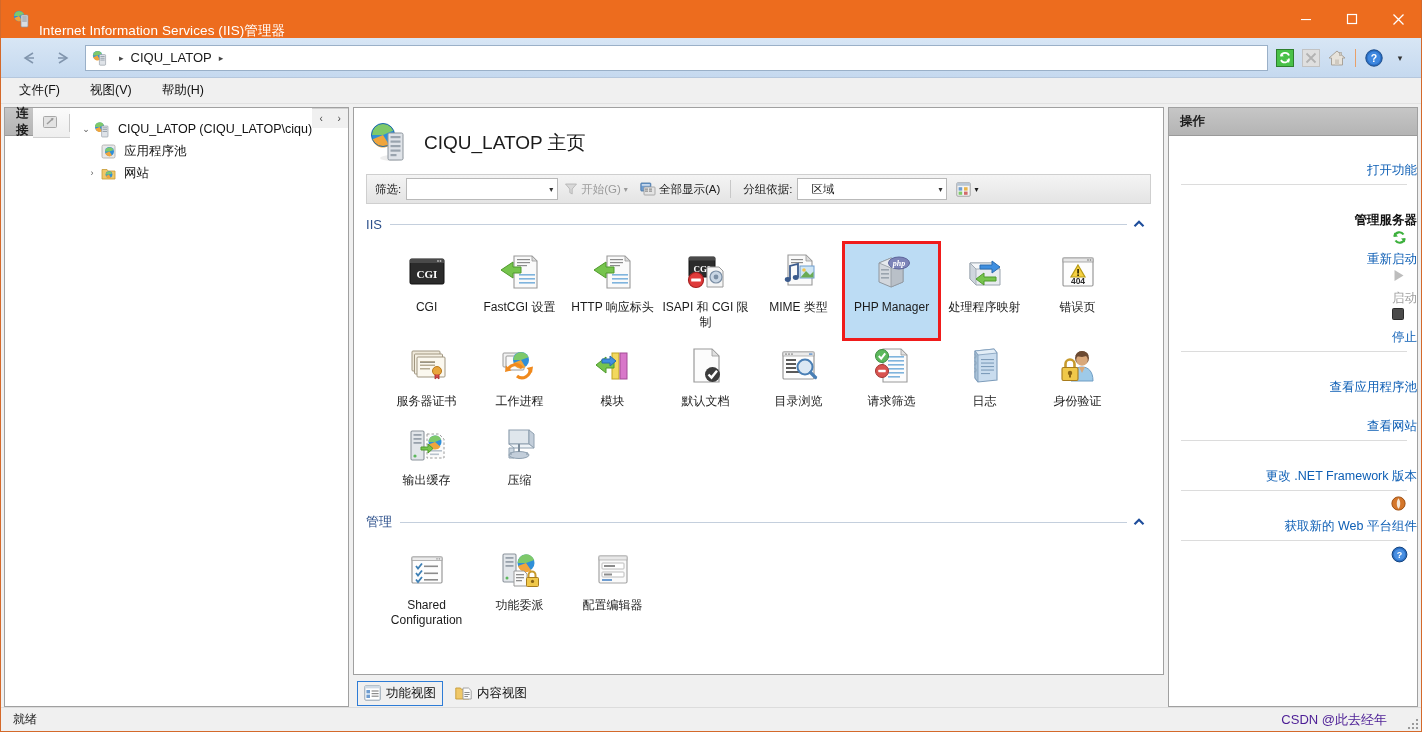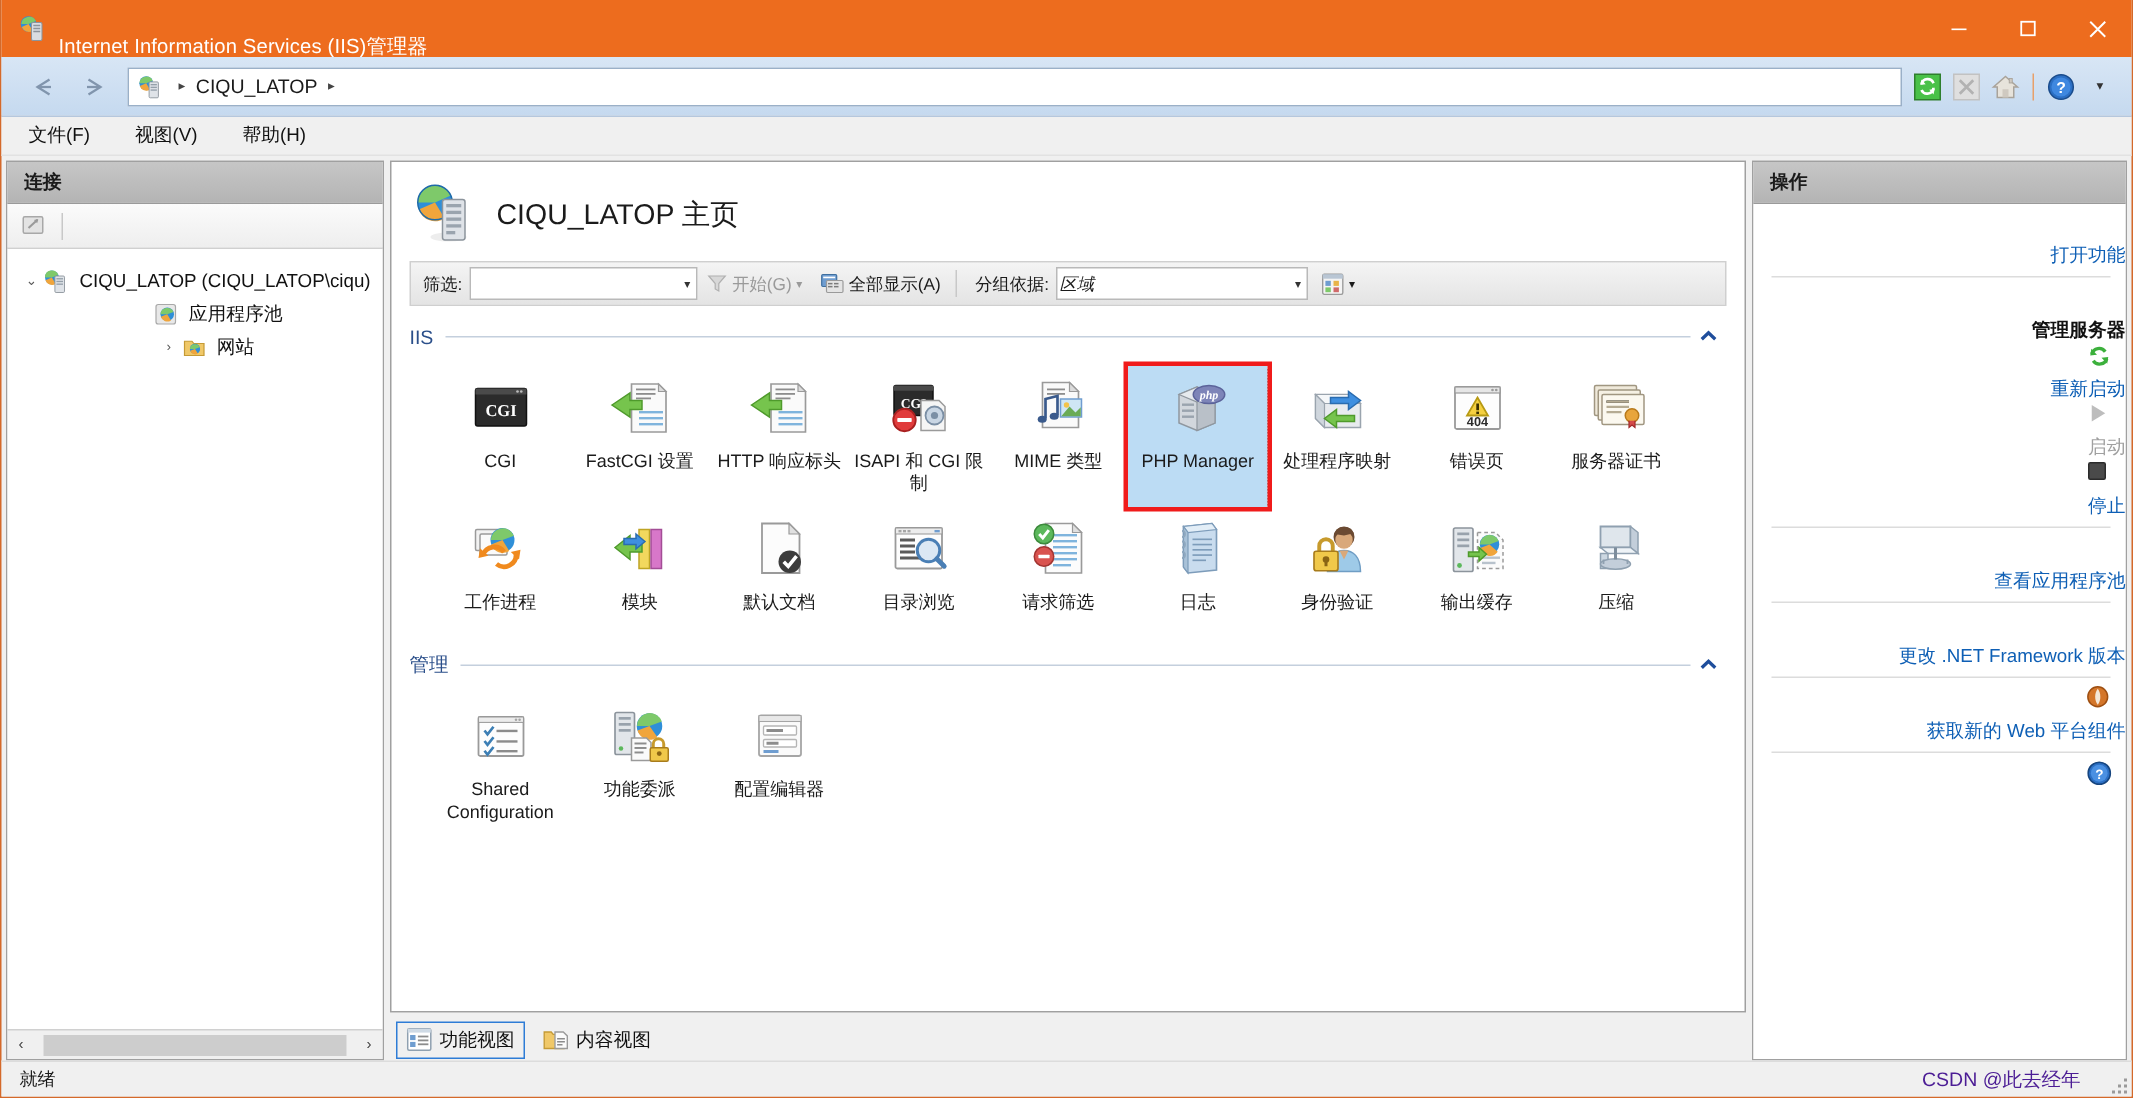--- a/index.html
+++ b/index.html
@@ -71,41 +71,41 @@
     display: flex; align-items: center; padding-left: 14px; gap: 22px;
     border-bottom: 1px solid #e2e2e2;
   }
   .menuitem { font-size: 12.5px; color: #111; padding: 2px 4px; }
 
   
   .body { flex: 1; display: flex; min-height: 0; padding: 3px 1px 0 1px; }
 
   
   .leftpane {
-    flex: 0 0 252px; display: flex; flex-direction: column;
+    flex: 0 0 252px; display: flex; flex-direction: row;
     border: 1px solid #a0a0a0; background: #fff; margin-left: 2px;
   }
   .pane-header {
     height: 28px; flex: 0 0 28px;
     background: linear-gradient(to bottom,#c6c6c6,#b4b4b4);
     border-bottom: 1px solid #9a9a9a;
     display: flex; align-items: center; padding-left: 11px;
     font-size: 12.5px; font-weight: bold; color: #1b1b1b;
   }
   .conn-toolbar {
     height: 30px; flex: 0 0 30px;
     background: linear-gradient(to bottom,#fbfbfb,#eeeeee);
     border-bottom: 1px solid #d0d0d0;
     display: flex; align-items: center; padding-left: 6px;
   }
   .conn-tool { width: 24px; height: 22px; display: flex; align-items: center; justify-content: center; }
   .conn-divider { width: 1px; height: 18px; background: #c8c8c8; margin-left: 6px; }
   .tree { flex: 1; background: #fff; padding: 10px 0 0 0; overflow: hidden; }
   .tnode { display: flex; align-items: center; height: 22px; padding-left: 8px; font-size: 12.5px; color: #111; white-space: nowrap; }
-  .tnode.level2 { padding-left: 30px; justify-content: center; }
+  .tnode.level2 { padding-left: 30px; }
   .twist { width: 16px; flex: 0 0 16px; display: flex; align-items: center; justify-content: center; color: #5a5a5a; font-size: 9px; }
   .tnode-icon { width: 18px; height: 17px; flex: 0 0 18px; margin-right: 6px; position: relative; }
   .hscroll {
     flex: 0 0 20px; height: 20px; background: #f0f0f0; border-top: 1px solid #d0d0d0;
     display: flex; align-items: center;
   }
   .hs-arrow { width: 18px; height: 18px; display: flex; align-items: center; justify-content: center; font-size: 10px; color: #444; }
   .hs-track { flex: 1; height: 16px; background: #f0f0f0; position: relative; }
   .hs-thumb { position: absolute; left: 6px; top: 1px; right: 6px; height: 14px; background: #cdcdcd; }
 
@@ -133,24 +133,23 @@
   .fb-label { padding: 0 5px 0 8px; white-space: nowrap; }
   .fb-input {
     width: 152px; height: 22px; background: #fff; border: 1px solid #b9b9b9;
     display: flex; align-items: center; justify-content: flex-end; padding-right: 4px;
   }
   .fb-caret { color: #333; font-size: 8px; }
   .fb-btn { display: flex; align-items: center; gap: 3px; padding: 0 6px; height: 24px; white-space: nowrap; }
   .fb-btn.disabled { color: #9a9a9a; }
   .fb-vsep { width: 1px; height: 18px; background: #c8c8c8; margin: 0 4px; }
   .fb-group-input {
-    width: 168px; height: 22px; background: #fff; border: 1px solid #b9b9b9;
-    display: flex; align-items: center; justify-content: space-between; padding: 0 4px 0 1px;
+    width: 150px; height: 22px; background: #fff; border: 1px solid #b9b9b9;
+    display: flex; align-items: center; justify-content: space-between; padding: 0 4px 0 13px;
     font-size: 11.5px;
-    font-style: italic;
   }
 
   .scrollarea { flex: 1; overflow: hidden; padding: 0 12px; min-height: 0; }
 
   .section-head {
     display: flex; align-items: center; height: 28px; margin-top: 6px;
   }
   .section-name { font-size: 13px; color: #2b4f8a; padding-right: 8px; white-space: nowrap; }
   .section-rule { flex: 1; height: 1px; background: #c4cfdd; }
   .section-collapse { width: 24px; display: flex; align-items: center; justify-content: center; color: #1f4e9c; font-size: 11px; }
@@ -907,20 +906,24 @@
           </span>
           <span class="alabel">停止</span>
         </div>
 
         <div class="asep"></div>
 
         <div class="arow">
           <span class="aicon"></span>
           <span class="alabel">查看应用程序池</span>
         </div>
+        <div class="arow">
+          <span class="aicon"></span>
+          <span class="alabel">查看网站</span>
+        </div>
 
         <div class="asep"></div>
 
         <div class="arow">
           <span class="aicon"></span>
           <span class="alabel">更改 .NET Framework 版本</span>
         </div>
 
         <div class="asep"></div>
 

